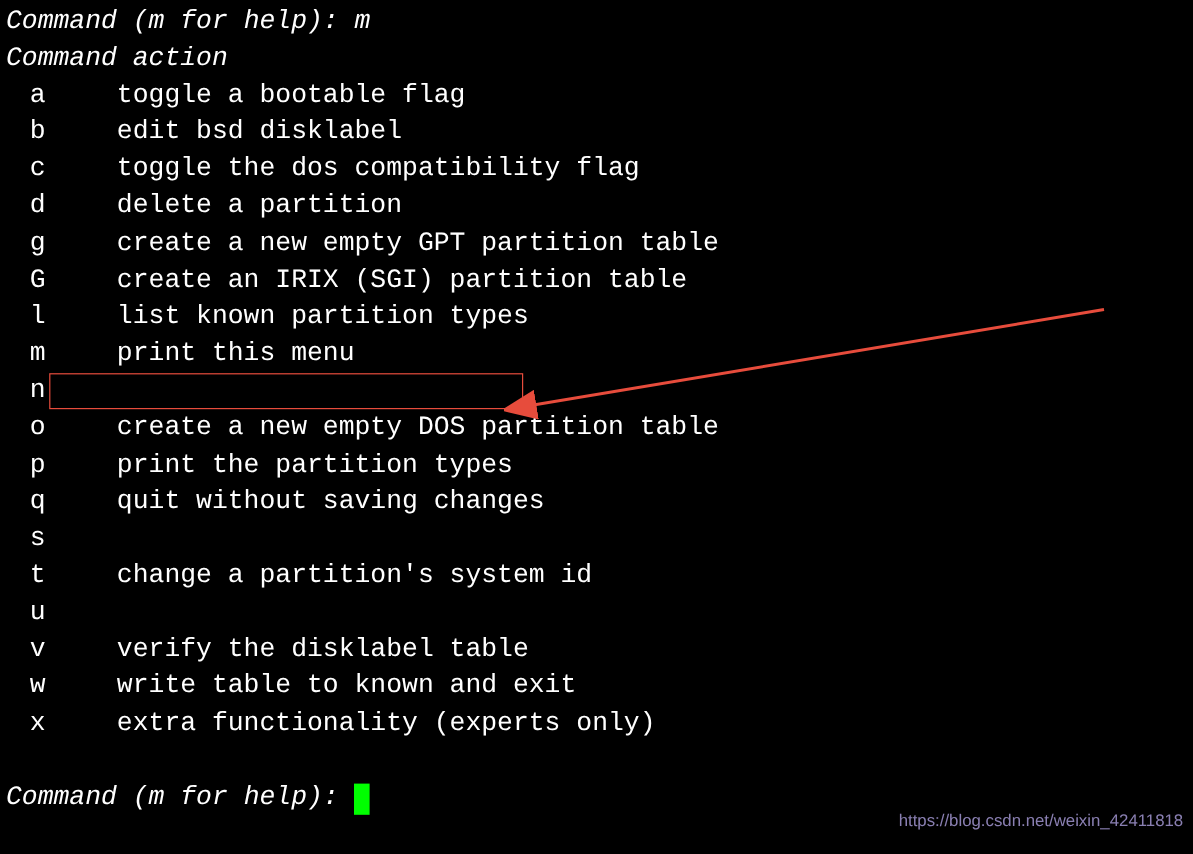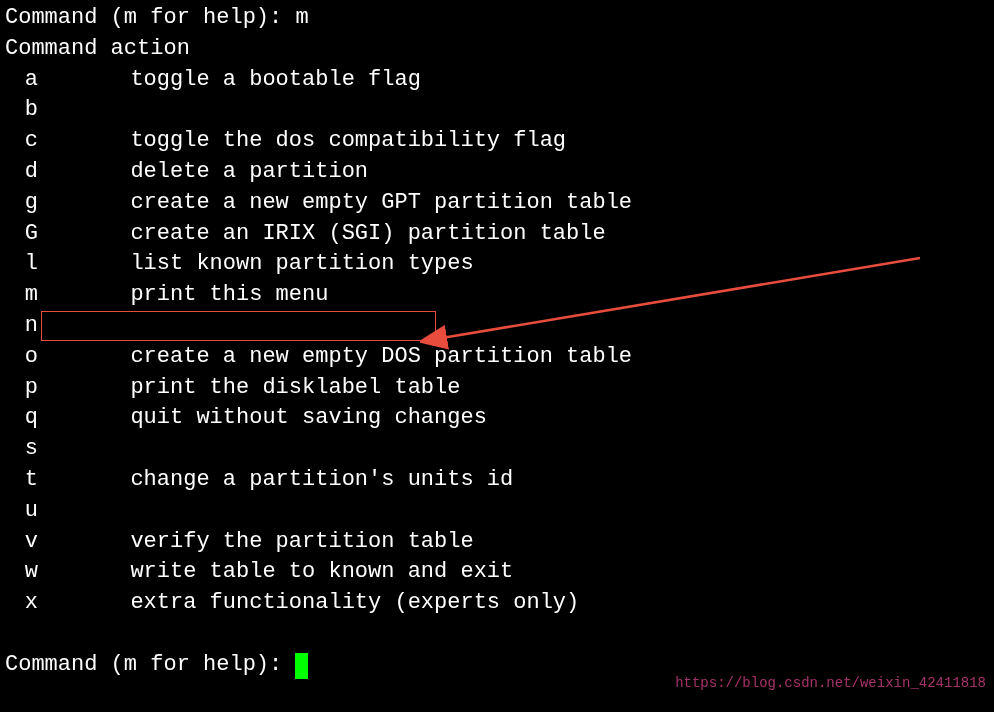--- a/index.html
+++ b/index.html
@@ -14,37 +14,37 @@
       font-size: 22px;
       line-height: 1.4;
       width: 994px;
       height: 712px;
       padding: 3px 5px;
       position: relative;
       overflow: hidden;
     }
     .terminal-line {
       white-space: pre;
+      font-style: italic;
     }
     .menu-row {
       white-space: pre;
       display: flex;
     }
     .menu-key {
       display: inline-block;
       width: 4ch;
       text-align: center;
     }
     .menu-gap {
       display: inline-block;
       width: 3ch;
     }
     .menu-desc {
       display: inline-block;
-      margin-left: 33px;
     }
     .highlighted-row {
       position: relative;
     }
     .highlight-box {
       position: absolute;
       border: 1px solid #e74c3c;
       left: 36px;
       top: 0px;
       width: 395px;
@@ -59,56 +59,56 @@
       vertical-align: text-bottom;
       margin-bottom: -2px;
     }
     .blank-row {
       height: 31px;
     }
     .watermark {
       position: absolute;
       right: 8px;
       bottom: 18px;
-      color: #ec4899;
+      color: #c4b5fd;
       font-size: 14px;
-      font-family: Liberation Mono, monospace;
+      font-family: Liberation Sans, sans-serif;
       opacity: 0.7;
     }
     .arrow-svg {
       position: absolute;
       left: 420px;
       top: 240px;
       width: 520px;
       height: 120px;
       pointer-events: none;
     }
   </style>
 </head>
 <body>
 
 <div class="terminal-line">Command (m for help): m</div>
 <div class="terminal-line">Command action</div>
 <div id="menu-container">
     <div class="menu-row"><span class="menu-key">a</span><span class="menu-gap">   </span><span class="menu-desc">toggle a bootable flag</span></div>
-    <div class="menu-row"><span class="menu-key">b</span><span class="menu-gap">   </span></div>
+    <div class="menu-row"><span class="menu-key">b</span><span class="menu-gap">   </span><span class="menu-desc">edit bsd disklabel</span></div>
     <div class="menu-row"><span class="menu-key">c</span><span class="menu-gap">   </span><span class="menu-desc">toggle the dos compatibility flag</span></div>
     <div class="menu-row"><span class="menu-key">d</span><span class="menu-gap">   </span><span class="menu-desc">delete a partition</span></div>
     <div class="menu-row"><span class="menu-key">g</span><span class="menu-gap">   </span><span class="menu-desc">create a new empty GPT partition table</span></div>
     <div class="menu-row"><span class="menu-key">G</span><span class="menu-gap">   </span><span class="menu-desc">create an IRIX (SGI) partition table</span></div>
     <div class="menu-row"><span class="menu-key">l</span><span class="menu-gap">   </span><span class="menu-desc">list known partition types</span></div>
     <div class="menu-row"><span class="menu-key">m</span><span class="menu-gap">   </span><span class="menu-desc">print this menu</span></div>
     <div class="menu-row highlighted-row"><span class="menu-key">n</span><span class="menu-gap">   </span><div class="highlight-box"></div></div>
     <div class="menu-row"><span class="menu-key">o</span><span class="menu-gap">   </span><span class="menu-desc">create a new empty DOS partition table</span></div>
-    <div class="menu-row"><span class="menu-key">p</span><span class="menu-gap">   </span><span class="menu-desc">print the disklabel table</span></div>
+    <div class="menu-row"><span class="menu-key">p</span><span class="menu-gap">   </span><span class="menu-desc">print the partition types</span></div>
     <div class="menu-row"><span class="menu-key">q</span><span class="menu-gap">   </span><span class="menu-desc">quit without saving changes</span></div>
     <div class="menu-row"><span class="menu-key">s</span><span class="menu-gap">   </span></div>
-    <div class="menu-row"><span class="menu-key">t</span><span class="menu-gap">   </span><span class="menu-desc">change a partition's units id</span></div>
+    <div class="menu-row"><span class="menu-key">t</span><span class="menu-gap">   </span><span class="menu-desc">change a partition's system id</span></div>
     <div class="menu-row"><span class="menu-key">u</span><span class="menu-gap">   </span></div>
-    <div class="menu-row"><span class="menu-key">v</span><span class="menu-gap">   </span><span class="menu-desc">verify the partition table</span></div>
+    <div class="menu-row"><span class="menu-key">v</span><span class="menu-gap">   </span><span class="menu-desc">verify the disklabel table</span></div>
     <div class="menu-row"><span class="menu-key">w</span><span class="menu-gap">   </span><span class="menu-desc">write table to known and exit</span></div>
     <div class="menu-row"><span class="menu-key">x</span><span class="menu-gap">   </span><span class="menu-desc">extra functionality (experts only)</span></div>
   </div>
 <div class="blank-row"></div>
 <div class="terminal-line"><span>Command (m for help): </span><span class="cursor-block"></span></div>
 
 <svg class="arrow-svg" viewBox="0 0 520 120">
   <defs>
     <marker id="arrowhead" markerWidth="12" markerHeight="10" refX="2" refY="5" orient="auto">
       <polygon points="0 0, 12 5, 0 10" fill="#e74c3c"></polygon>

